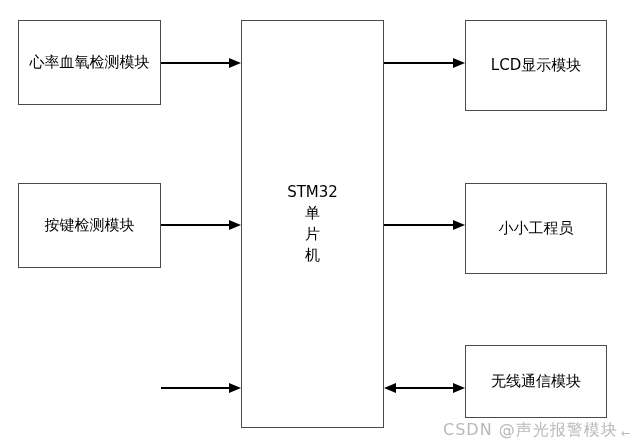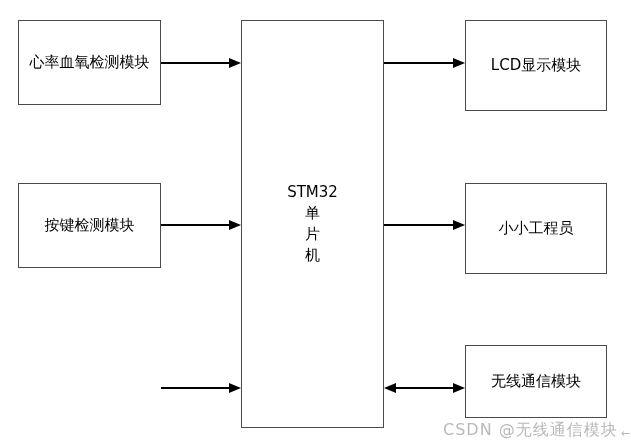--- a/index.html
+++ b/index.html
@@ -135,16 +135,16 @@
     <div class="shaft"></div>
     <div class="head-r"></div>
   </div>
   <div class="arrow arrow-r ay3">
     <div class="head-l"></div>
     <div class="shaft"></div>
     <div class="head-r"></div>
   </div>
 
   <div class="watermark">
-    <span>CSDN @无线通信模块</span><span class="wm-arrow">←</span>
+    <span>CSDN @声光报警模块</span><span class="wm-arrow">←</span>
   </div>
 
 </div>
 
 </body></html>

